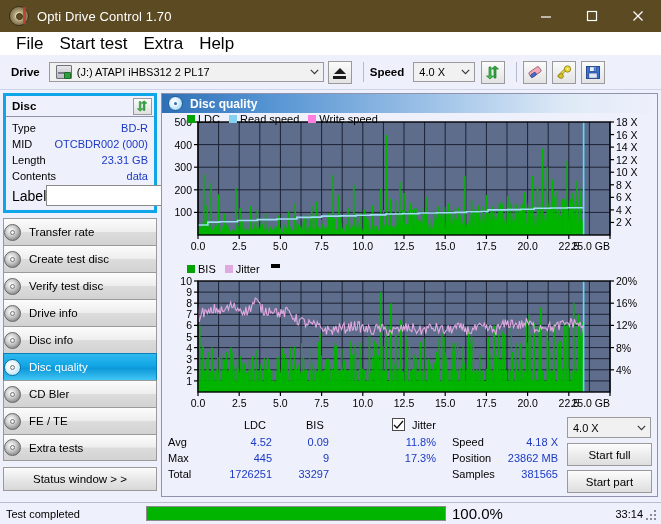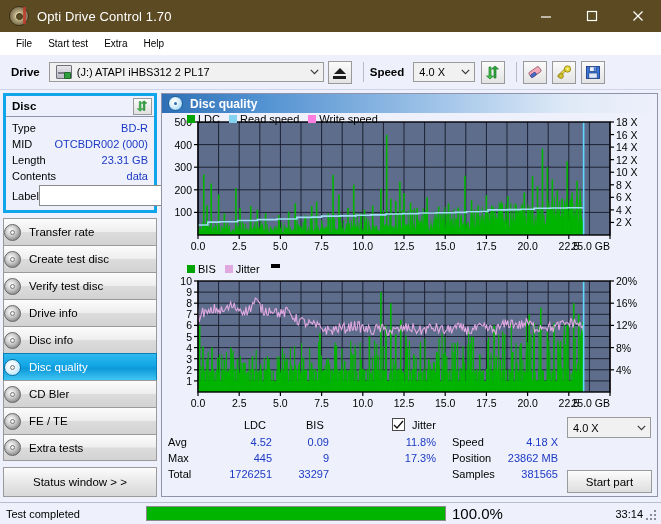--- a/index.html
+++ b/index.html
@@ -39,21 +39,21 @@
     color:#ffffff;font-size:13px;line-height:1;
   }
   .win-btn svg{display:block;}
 
   
   .menubar{
     position:absolute;left:0;top:32px;width:661px;height:23px;
     background:#ffffff;display:flex;align-items:center;padding-left:8px;box-sizing:border-box;
   }
   .menu-item{
-    font-size:10px;color:#000;padding:3px 8px;white-space:nowrap;
+    font-size:17px;color:#000;padding:3px 8px;white-space:nowrap;
   }
 
   
   .toolbar{
     position:absolute;left:0;top:55px;width:661px;height:35px;
     background:#eef0fb;display:flex;align-items:center;
     border-bottom:1px solid #cfd3e8;box-sizing:border-box;
   }
   .tb-label{font-size:11.5px;font-weight:bold;color:#000;margin-left:11px;margin-right:9px;}
   .combo{
@@ -94,21 +94,21 @@
   .disc-head span{font-weight:bold;font-size:11.5px;color:#000;}
   .mini-btn{
     width:19px;height:17px;border:1px solid #9a9a9a;background:linear-gradient(#fbfbfb,#e0e0e0);
     display:flex;align-items:center;justify-content:center;box-sizing:border-box;
   }
   .disc-rows{padding:3px 6px 4px 6px;}
   .drow{display:flex;justify-content:space-between;align-items:center;height:16px;font-size:11px;}
   .drow .k{color:#000;}
   .drow .v{color:#1b39c4;}
   .label-row{display:flex;align-items:center;height:21px;margin-top:1px;}
-  .label-row .k{color:#000;font-size:11px;width:38px;}
+  .label-row .k{color:#000;font-size:14px;width:38px;}
   .label-input{
     flex:1;height:17px;border:1px solid #8a8a8a;background:#ffffff;margin-right:4px;
   }
   .disc-ico{
     width:14px;height:14px;border-radius:50%;
     background:radial-gradient(circle at 50% 45%,#fffce0 0%,#f0e38a 30%,#cfc04f 62%,#8f8434 100%);
     border:1px solid #6d6428;position:relative;
   }
   .disc-ico:after{content:"";position:absolute;left:4.5px;top:4.5px;width:4px;height:4px;border-radius:50%;background:#e9e9ef;border:1px solid #8a8a6a;}
 
@@ -130,21 +130,21 @@
     background:radial-gradient(circle at 40% 38%,#ffffff 0%,#cfcfcf 38%,#8f8f8f 75%,#6a6a6a 100%);
     border:1px solid #666;
   }
   .navbtn.active .nico{
     background:radial-gradient(circle at 40% 38%,#ffffff 0%,#e8f7ff 38%,#bde6fb 75%,#7fd0f5 100%);
     border-color:#0b6f9e;
   }
   .navbtn .nico:after{content:"";position:absolute;left:5px;top:5px;width:3px;height:3px;border-radius:50%;background:#f2f2f2;border:1px solid #777;}
 
   .statusbtn{
-    margin-top:6px;height:30px;width:154px;box-sizing:border-box;
+    margin-top:6px;height:24px;width:154px;box-sizing:border-box;
     border:1px solid #9a9a9a;background:linear-gradient(#fcfcfc,#e6e6e6 55%,#d8d8d8);
     display:flex;align-items:center;justify-content:center;font-size:11.5px;color:#000;
   }
 
   
   .rightpanel{
     position:absolute;left:161px;top:93px;width:497px;height:404px;
     border:1px solid #8e92aa;background:#eef0fb;box-sizing:border-box;
   }
   .dq-head{
@@ -1561,20 +1561,21 @@
       <span class="stv" style="left:326px;top:52px;width:70px;">381565</span>
 
       <div class="combo" style="position:absolute;left:405px;top:1px;width:84px;height:21px;">
         <div class="cval">4.0 X</div>
         <div class="carrow">
           <svg width="9" height="6" viewBox="0 0 9 6">
               <polyline points="0.8,0.8 4.5,4.6 8.2,0.8" fill="none" stroke="#333" stroke-width="1.1"></polyline>
             </svg>
         </div>
       </div>
+      <div class="gobtn" style="left:405px;top:27px;">Start full</div>
       <div class="gobtn" style="left:405px;top:54px;">Start part</div>
     </div>
   </div>
 
   <div class="statusbar">
     <div class="sb-seg sb-text">Test completed</div>
     <div class="sb-prog">
       <div class="fill" id="prog-fill" style="width: 100%;"></div>
     </div>
     <div class="sb-seg sb-pct">100.0%</div>

